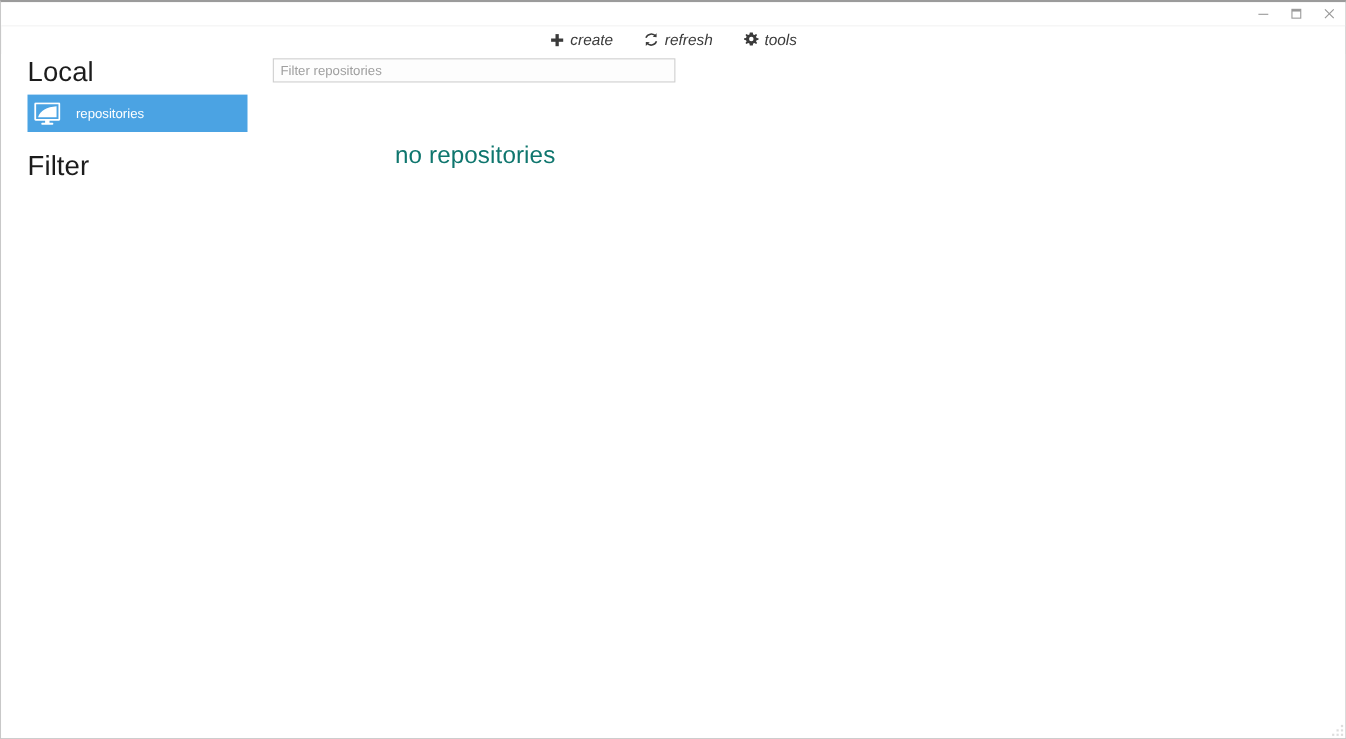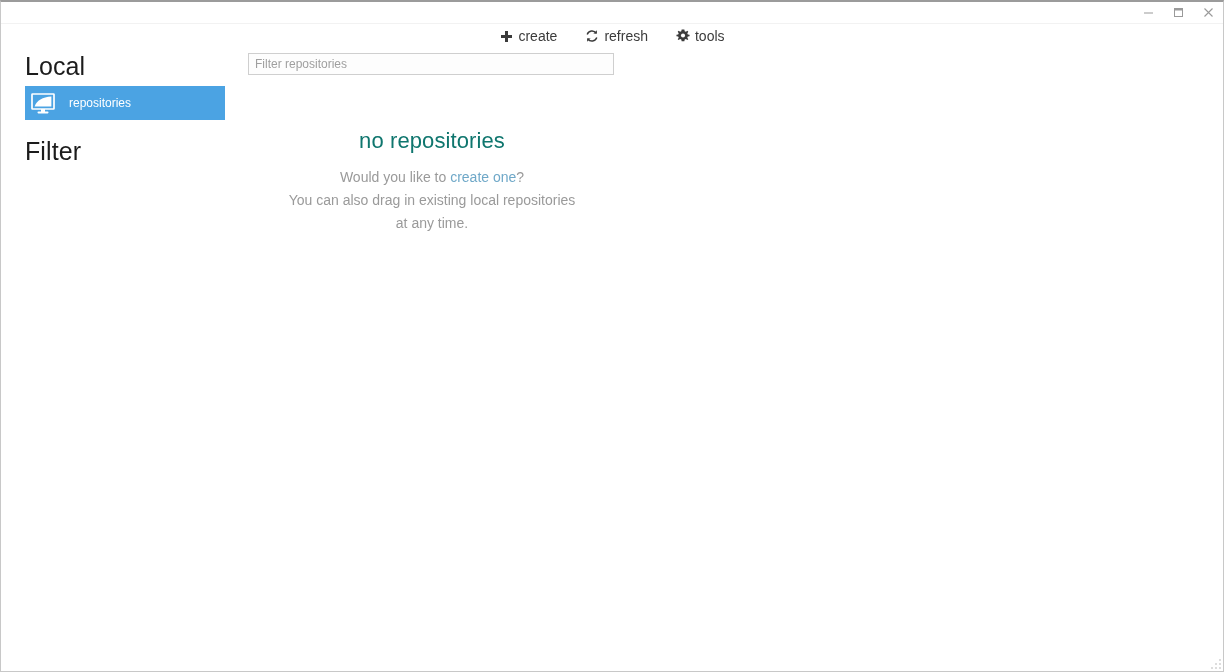--- a/index.html
+++ b/index.html
@@ -65,20 +65,21 @@
   
   .toolbar {
     position: absolute;
     left: 0; top: 21px;
     width: 1222px;
     height: 26px;
     display: flex;
     align-items: center;
     justify-content: center;
     gap: 24px;
+    font-style: italic;
   }
   .tool-item {
     display: flex;
     align-items: center;
     gap: 5px;
     font-size: 14px;
     color: #3b3b3b;
     cursor: default;
     padding: 1px 2px;
   }
@@ -304,25 +305,20 @@
 
 
   </div>
 
   <div class="main">
 
     <input class="filter-input" type="text" placeholder="Filter repositories" style="">
 
     <div class="empty-state">
       <div class="empty-title">no repositories</div>
-      <div class="empty-sub">
-        <span>Would you like to </span><a class="empty-link">create one</a><span>?</span><br>
-        <span>You can also drag in existing local repositories</span><br>
-        <span>at any time.</span>
-      </div>
     </div>
 
   </div>
 
   <div class="resize-grip">
     <i style="right:0px;  bottom:0px;"></i>
     <i style="right:4px;  bottom:0px;"></i>
     <i style="right:8px;  bottom:0px;"></i>
     <i style="right:0px;  bottom:4px;"></i>
     <i style="right:4px;  bottom:4px;"></i>

